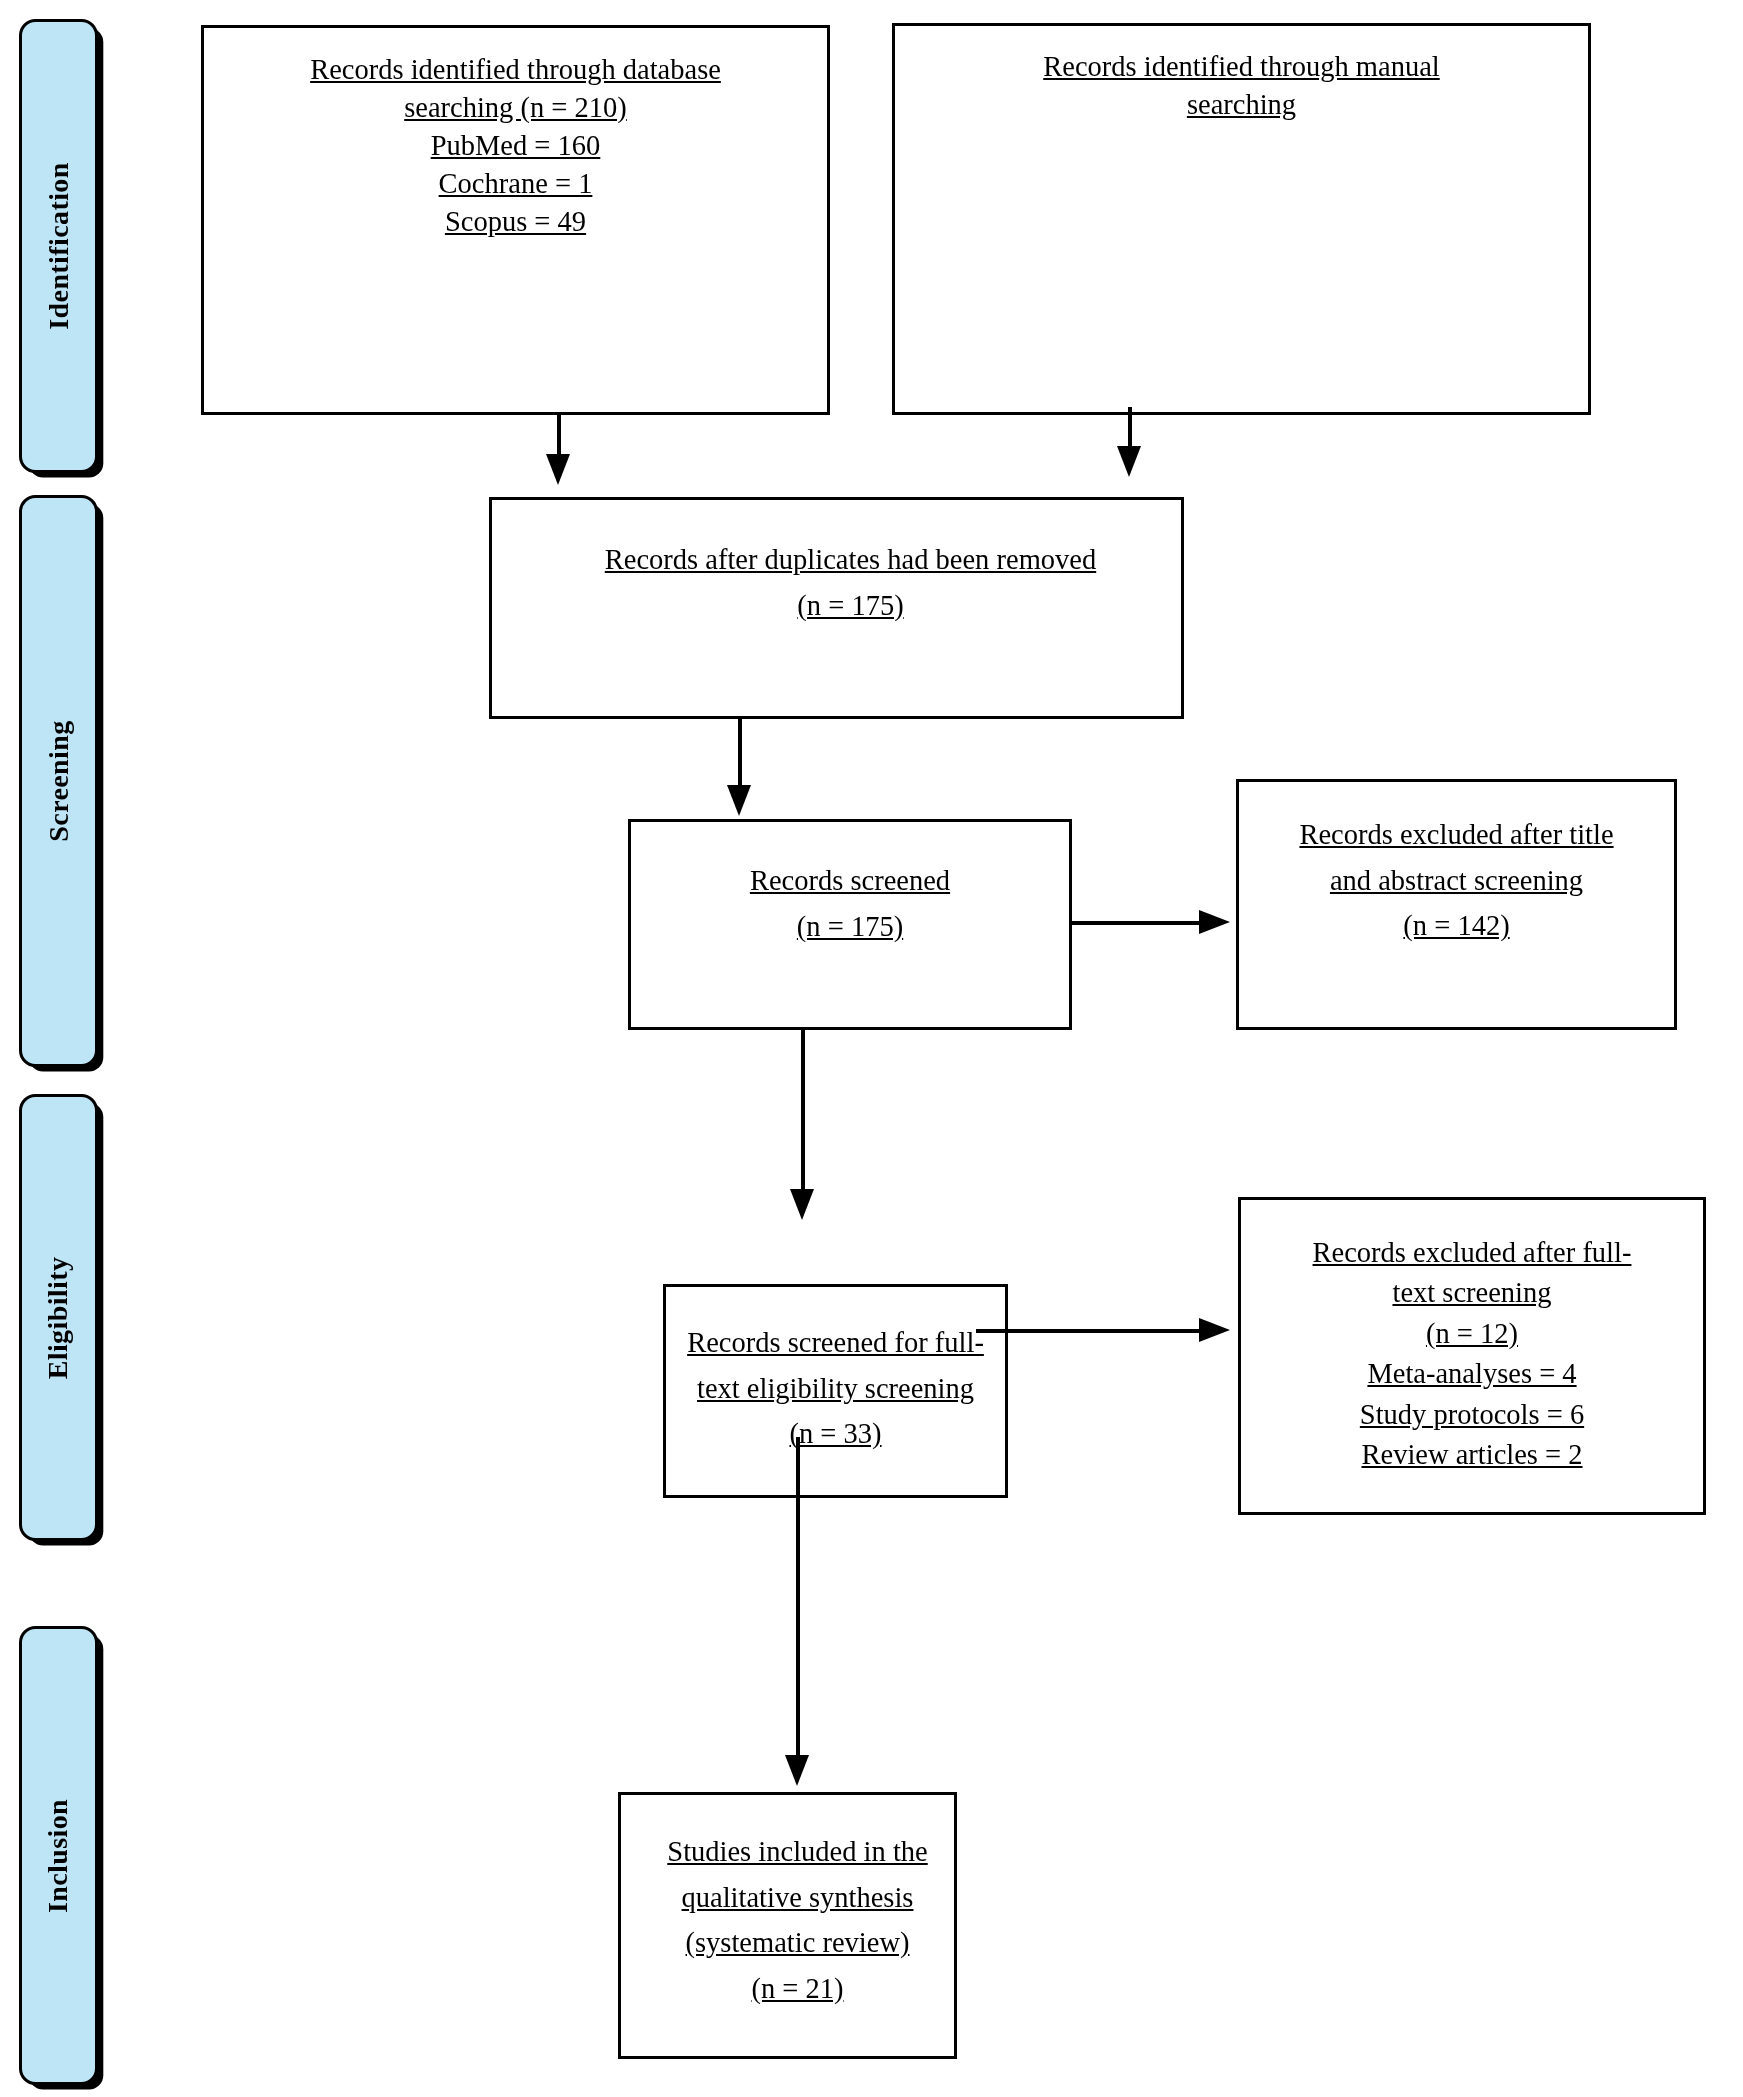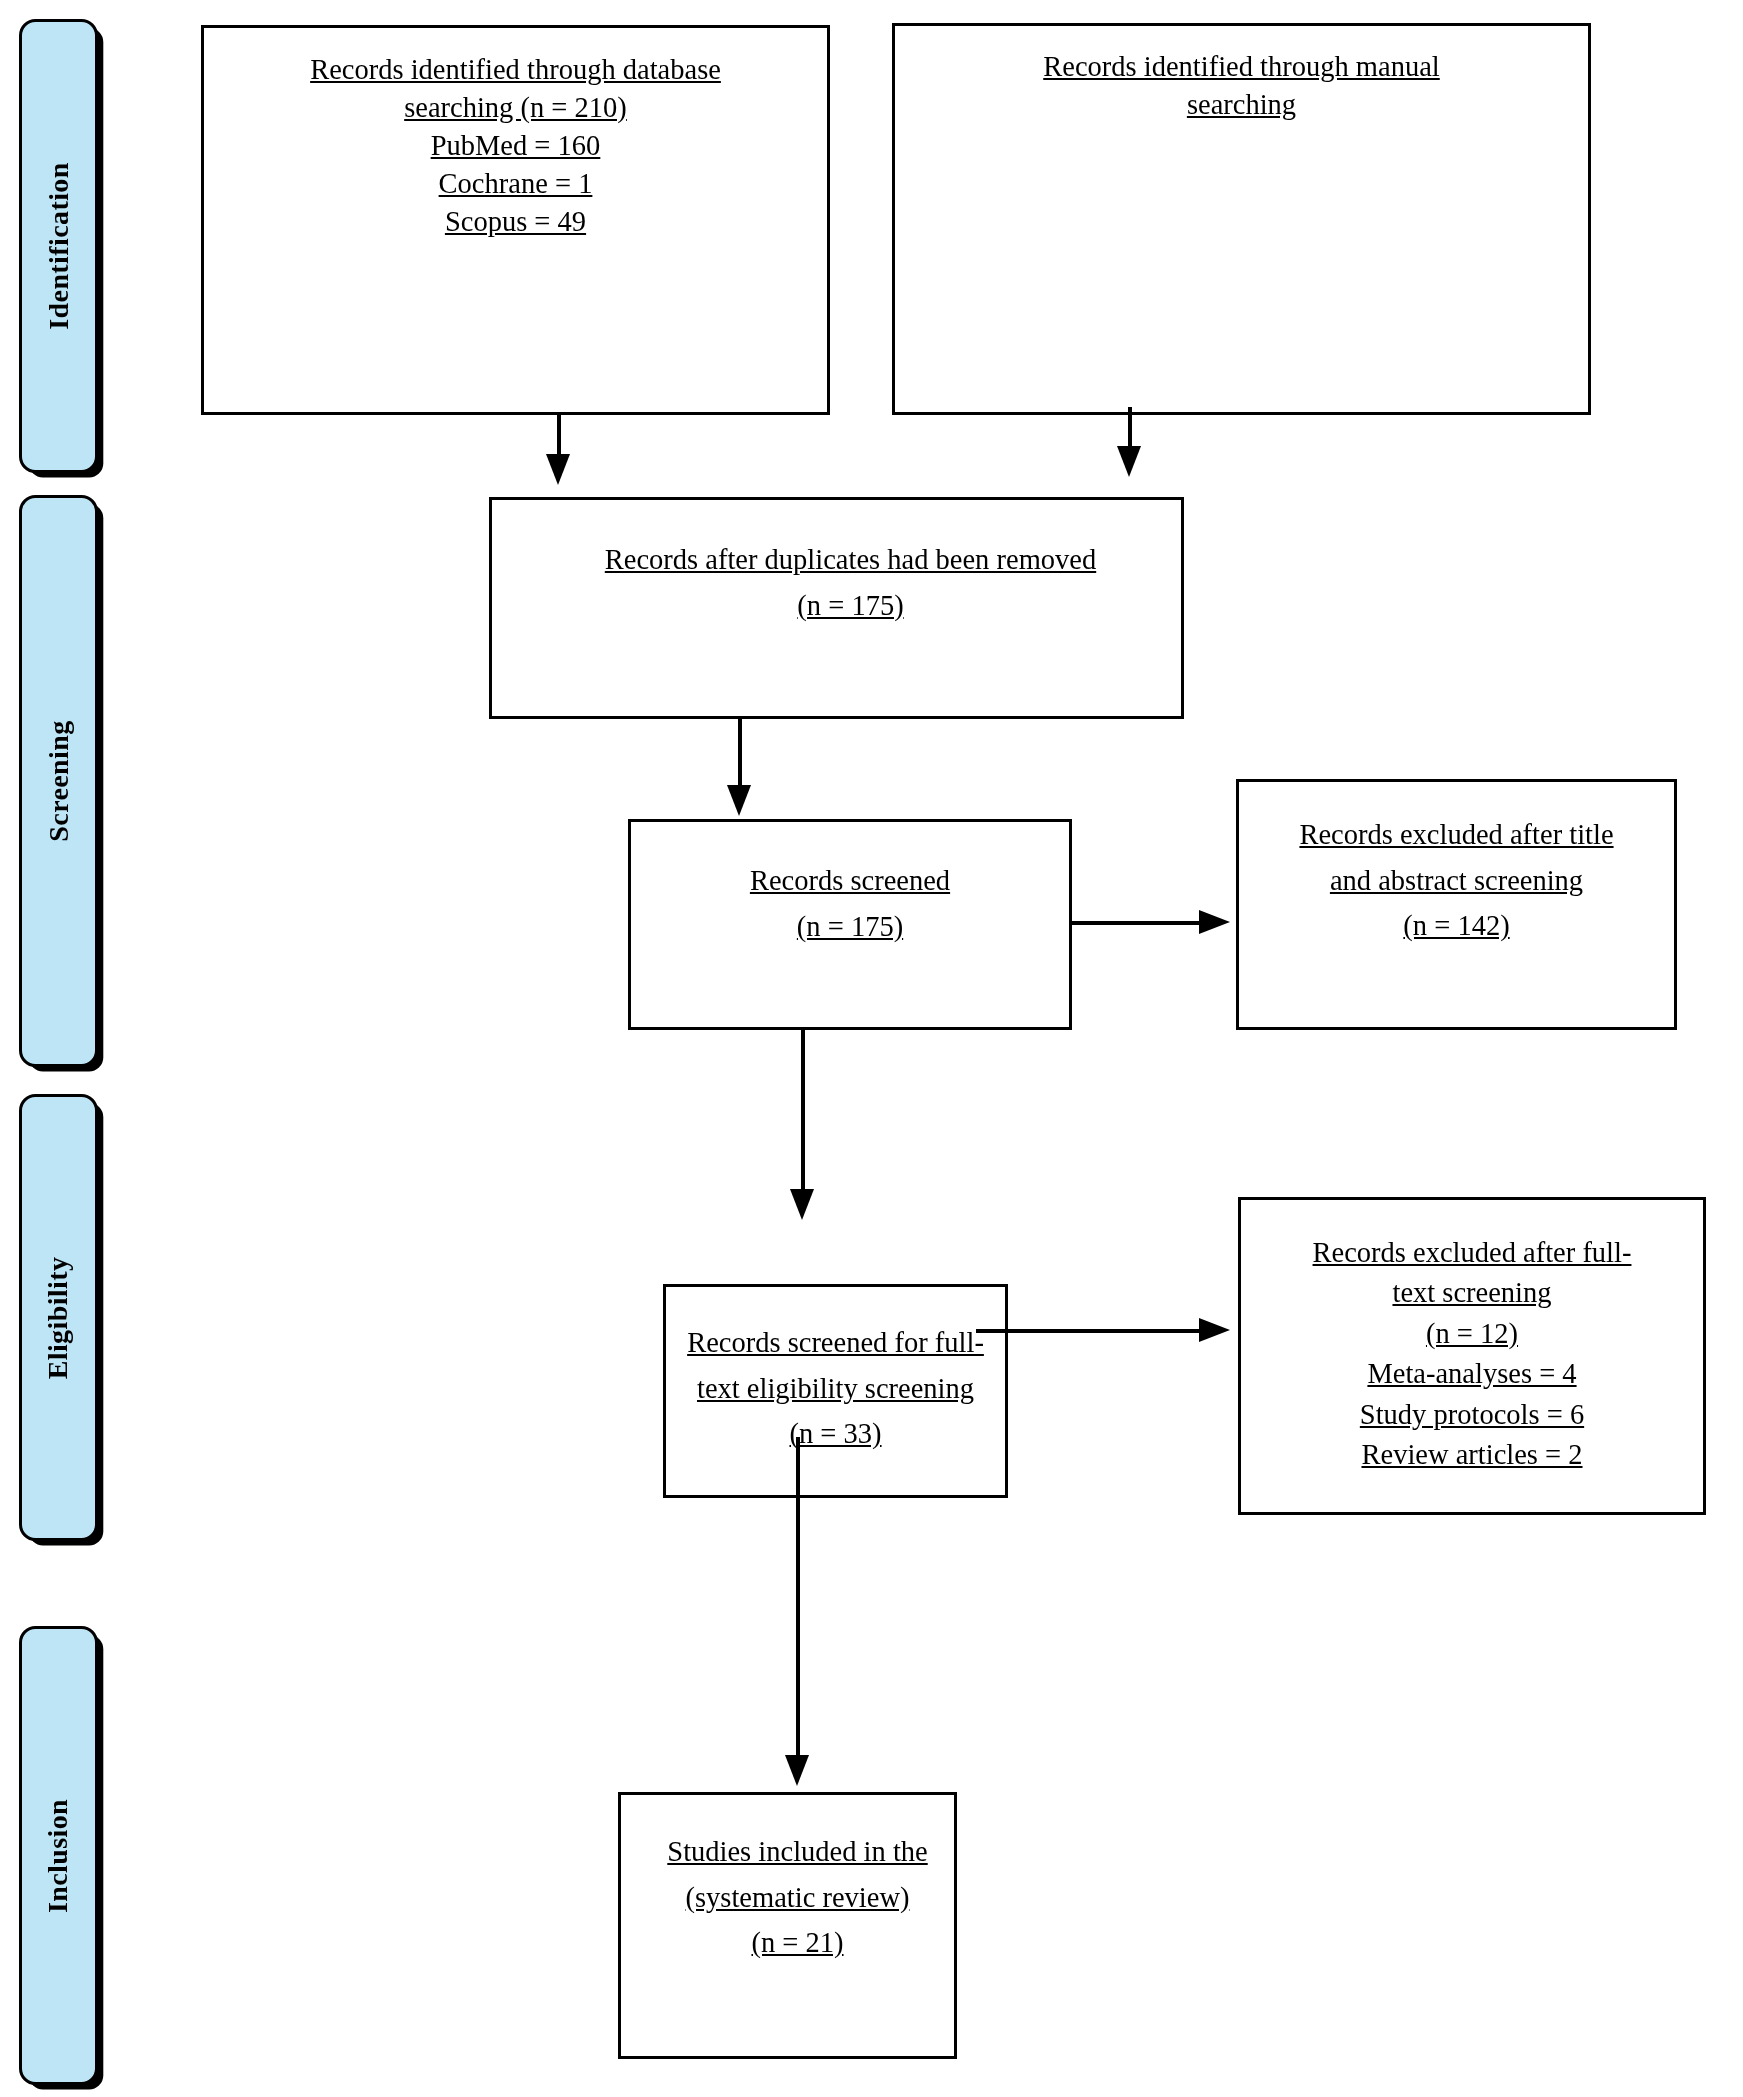--- a/index.html
+++ b/index.html
@@ -121,20 +121,21 @@
     <div class="line">Records excluded after full-</div>
     <div class="line">text screening</div>
     <div class="line">(n = 12)</div>
     <div class="line">Meta-analyses = 4</div>
     <div class="line">Study protocols = 6</div>
     <div class="line">Review articles = 2</div>
   </div>
 
   <div class="fbox lh-tall" style="left:618px;top:1792px;width:339px;height:267px;padding-top:34px;padding-left:20px;">
     <div class="line">Studies included in the</div>
+    <div class="line">qualitative synthesis</div>
     <div class="line">(systematic review)</div>
     <div class="line">(n = 21)</div>
   </div>
 
   <div>
     <div class="vline" style="left:557px;top:414px;height:43px;"></div>
     <div class="head-down" style="left:546px;top:454px;"></div>
   </div>
 
   <div>

